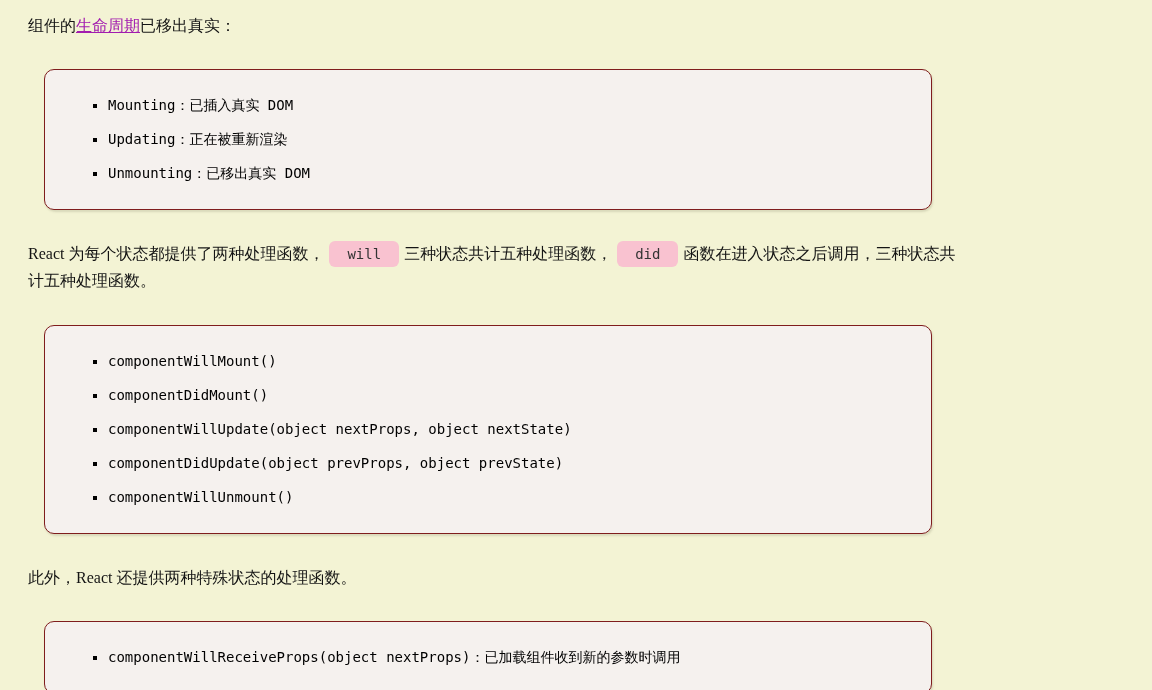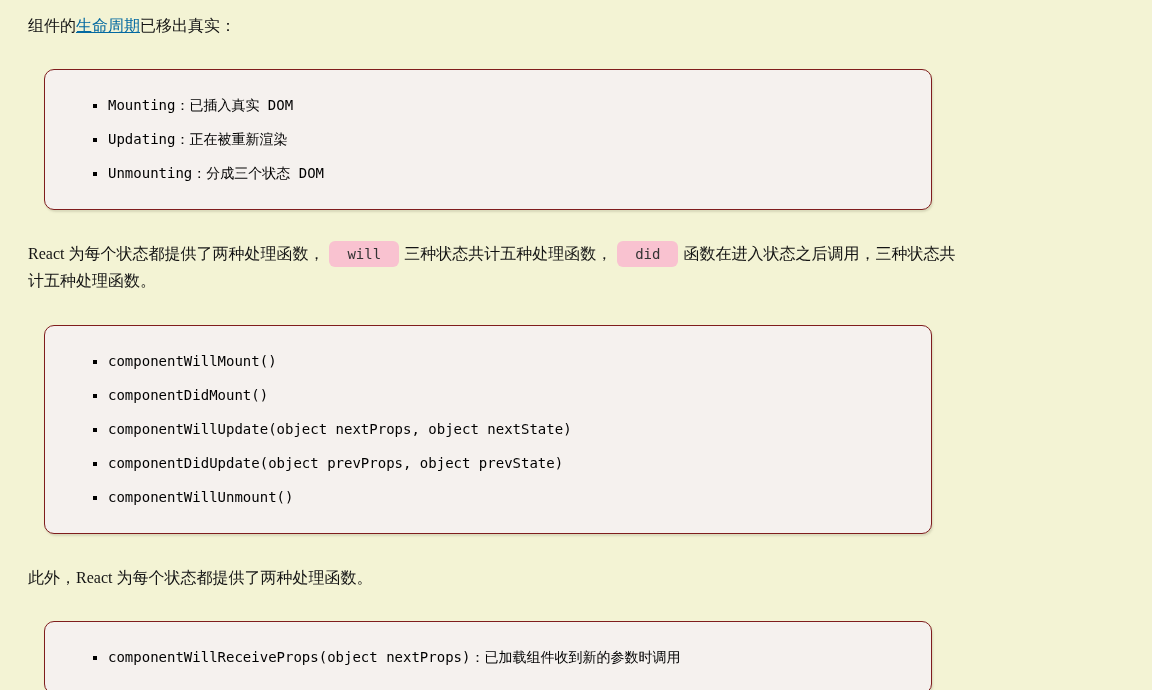--- a/index.html
+++ b/index.html
@@ -16,21 +16,21 @@
     overflow: hidden;
   }
   .content {
     padding: 12px 190px 10px 28px; 
   }
   .para {
     margin: 0 0 30px 0;
     line-height: 1.7;
   }
   .para a {
-    color: #0369a1;
+    color: #a21caf;
     text-decoration: underline;
   }
   .box {
     background: #f5f1ee;
     border: 1px solid #7f1d1d;
     border-radius: 10px;
     margin: 27px 30px 30px 16px;
     padding: 12px 20px;
     box-shadow: 1px 2px 2px rgba(140, 140, 110, 0.25);
   }
@@ -65,39 +65,39 @@
 <div class="content">
 
   <p class="para">
     <span>组件的</span><a href="#">生命周期</a><span>已移出真实：</span>
   </p>
 
   <div class="box">
     <ul>
       <li>Mounting：已插入真实 DOM</li>
       <li>Updating：正在被重新渲染</li>
-      <li>Unmounting：分成三个状态 DOM</li>
+      <li>Unmounting：已移出真实 DOM</li>
     </ul>
   </div>
 
   <p class="para">
     <span>React 为每个状态都提供了两种处理函数，</span><code class="chip">will</code><span>三种状态共计五种处理函数，</span><code class="chip">did</code><span>函数在进入状态之后调用，三种状态共计五种处理函数。</span>
   </p>
 
   <div class="box">
     <ul>
       <li>componentWillMount()</li>
       <li>componentDidMount()</li>
       <li>componentWillUpdate(object nextProps, object nextState)</li>
       <li>componentDidUpdate(object prevProps, object prevState)</li>
       <li>componentWillUnmount()</li>
     </ul>
   </div>
 
-  <p class="para">此外，React 为每个状态都提供了两种处理函数。</p>
+  <p class="para">此外，React 还提供两种特殊状态的处理函数。</p>
 
   <div class="box">
     <ul>
       <li>componentWillReceiveProps(object nextProps)：已加载组件收到新的参数时调用</li>
 
     </ul>
   </div>
 
 </div>
 

